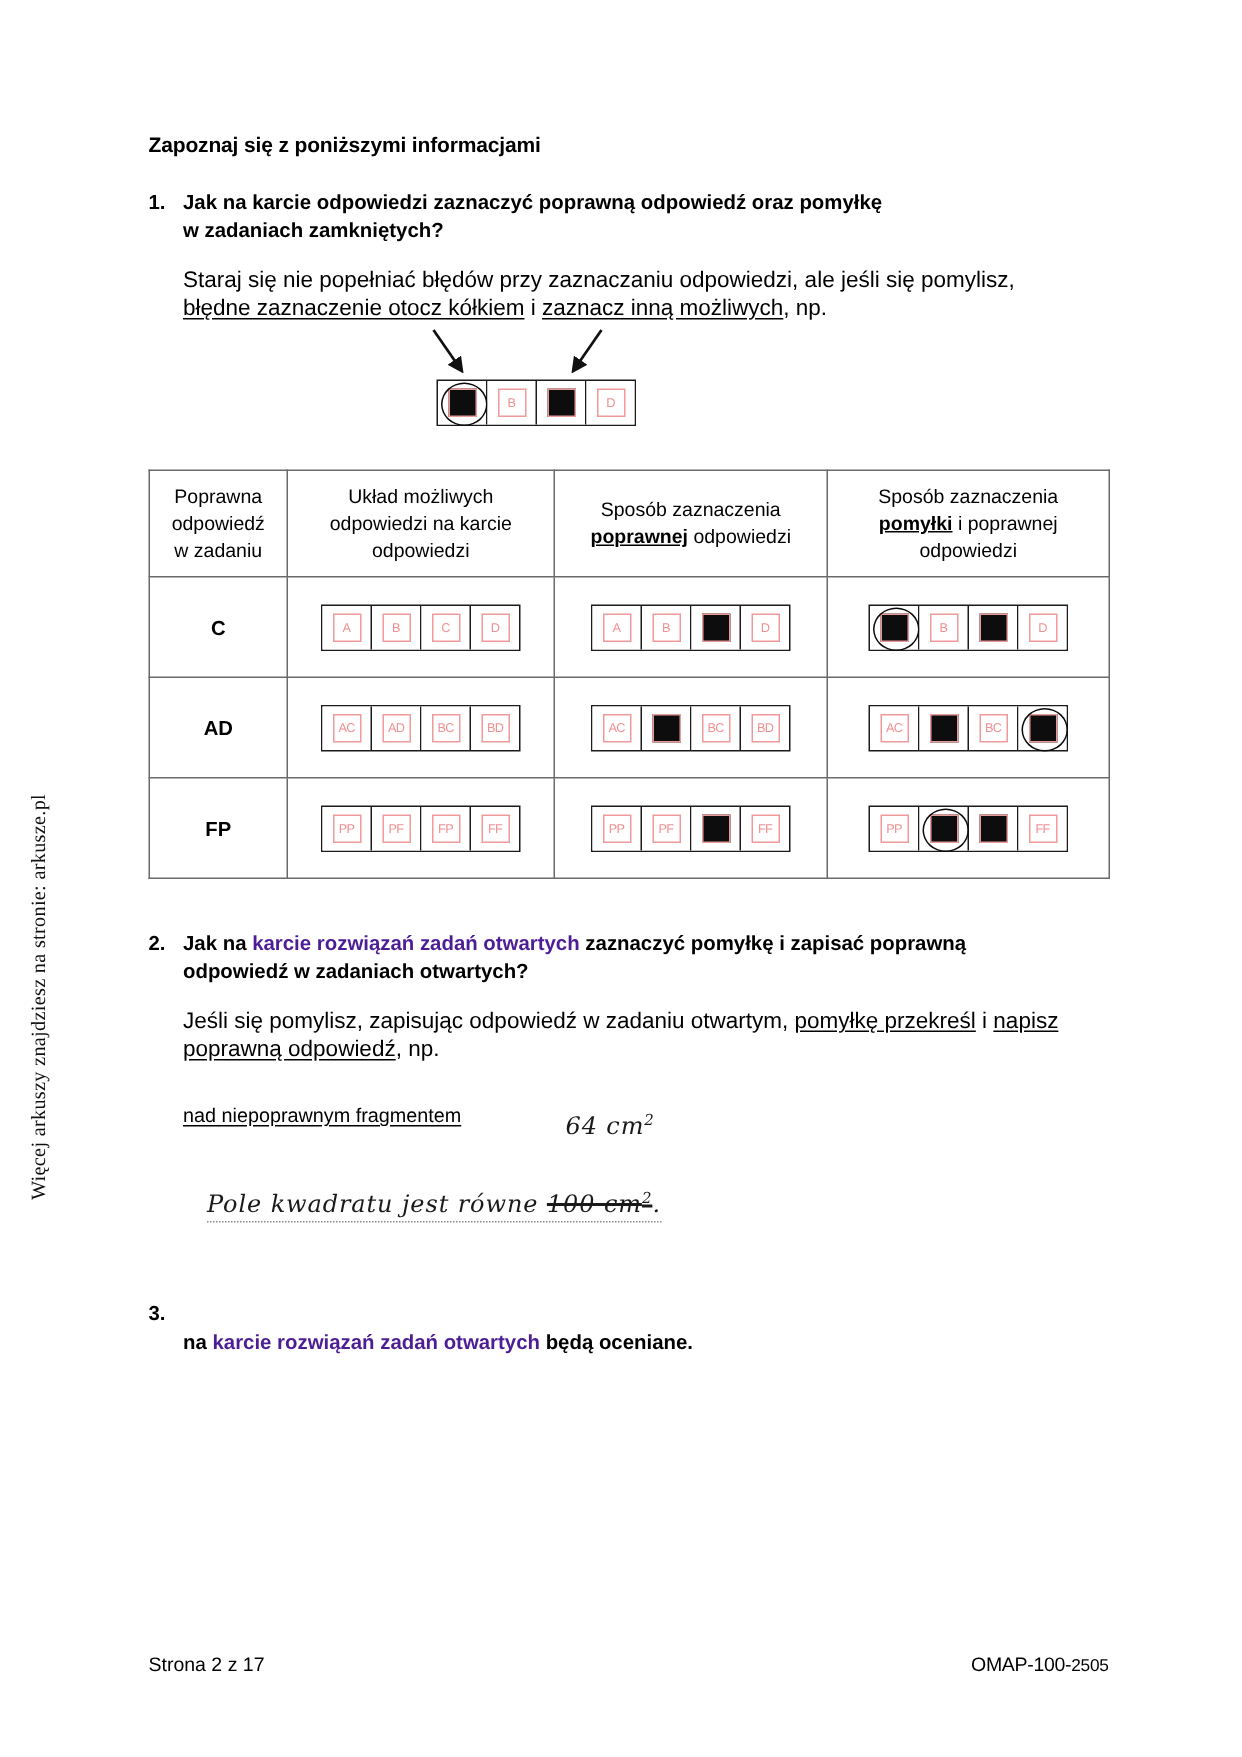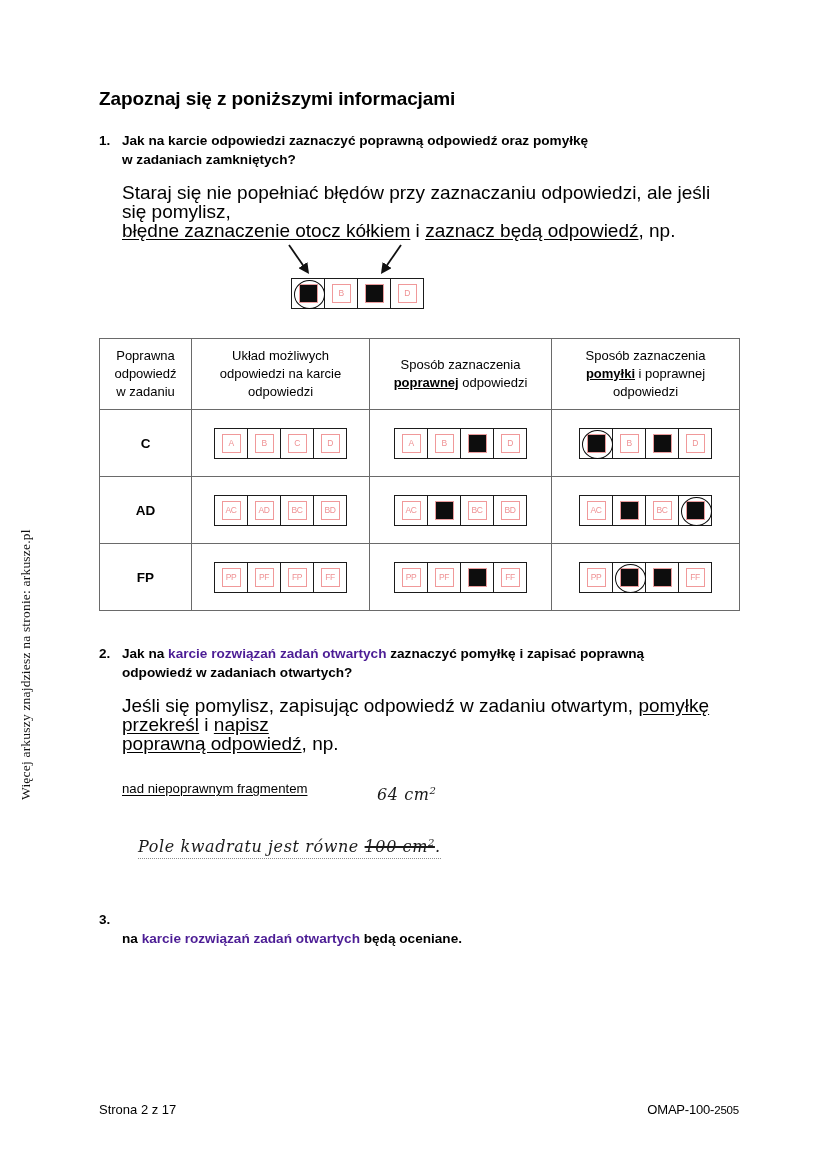--- a/index.html
+++ b/index.html
@@ -34,21 +34,21 @@
 
   
   #content {
     position: absolute;
     left: 99px;
     top: 88px;
     width: 640px;
   }
 
   h1.page-heading {
-    font-size: 19px;
+    font-size: 14px;
     font-weight: bold;
     margin: 0 0 22px 0;
     letter-spacing: -0.1px;
   }
 
   .item {
     display: flex;
     align-items: flex-start;
     margin-bottom: 4px;
   }
@@ -64,21 +64,21 @@
   }
   .item-title {
     font-weight: bold;
     font-size: 13.6px;
     line-height: 18.5px;
     margin: 0;
   }
   .green { color: #4c1d95; }
 
   .para {
-    font-size: 19px;
+    font-size: 15px;
     line-height: 19px;
     margin: 14px 0 0 23px;
   }
   .u { text-decoration: underline; text-underline-offset: 2px; }
 
   
   #example-wrap {
     position: relative;
     height: 78px;
     margin-top: 4px;
@@ -245,21 +245,21 @@
     <div class="item-body">
       <p class="item-title">
         <span>Jak na karcie odpowiedzi zaznaczyć poprawną odpowiedź oraz pomyłkę</span><br>
         <span>w zadaniach zamkniętych?</span>
       </p>
     </div>
   </div>
 
   <p class="para">
     <span>Staraj się nie popełniać błędów przy zaznaczaniu odpowiedzi, ale jeśli się pomylisz,</span><br>
-    <span class="u">błędne zaznaczenie otocz kółkiem</span><span> i </span><span class="u">zaznacz będą odpowiedź</span><span>, np.</span>
+    <span class="u">błędne zaznaczenie otocz kółkiem</span><span> i </span><span class="u">zaznacz inną możliwych</span><span>, np.</span>
   </p>
 
   <div id="example-wrap">
     <svg id="arrows" viewBox="0 0 170 34">
       <defs>
         <marker id="ah" markerWidth="6" markerHeight="6" refX="4" refY="3" orient="auto">
           <path d="M0,0 L6,3 L0,6 z" fill="#111"></path>
         </marker>
       </defs>
       <line x1="4" y1="1" x2="22" y2="27" stroke="#111" stroke-width="1.8" marker-end="url(#ah)"></line>

